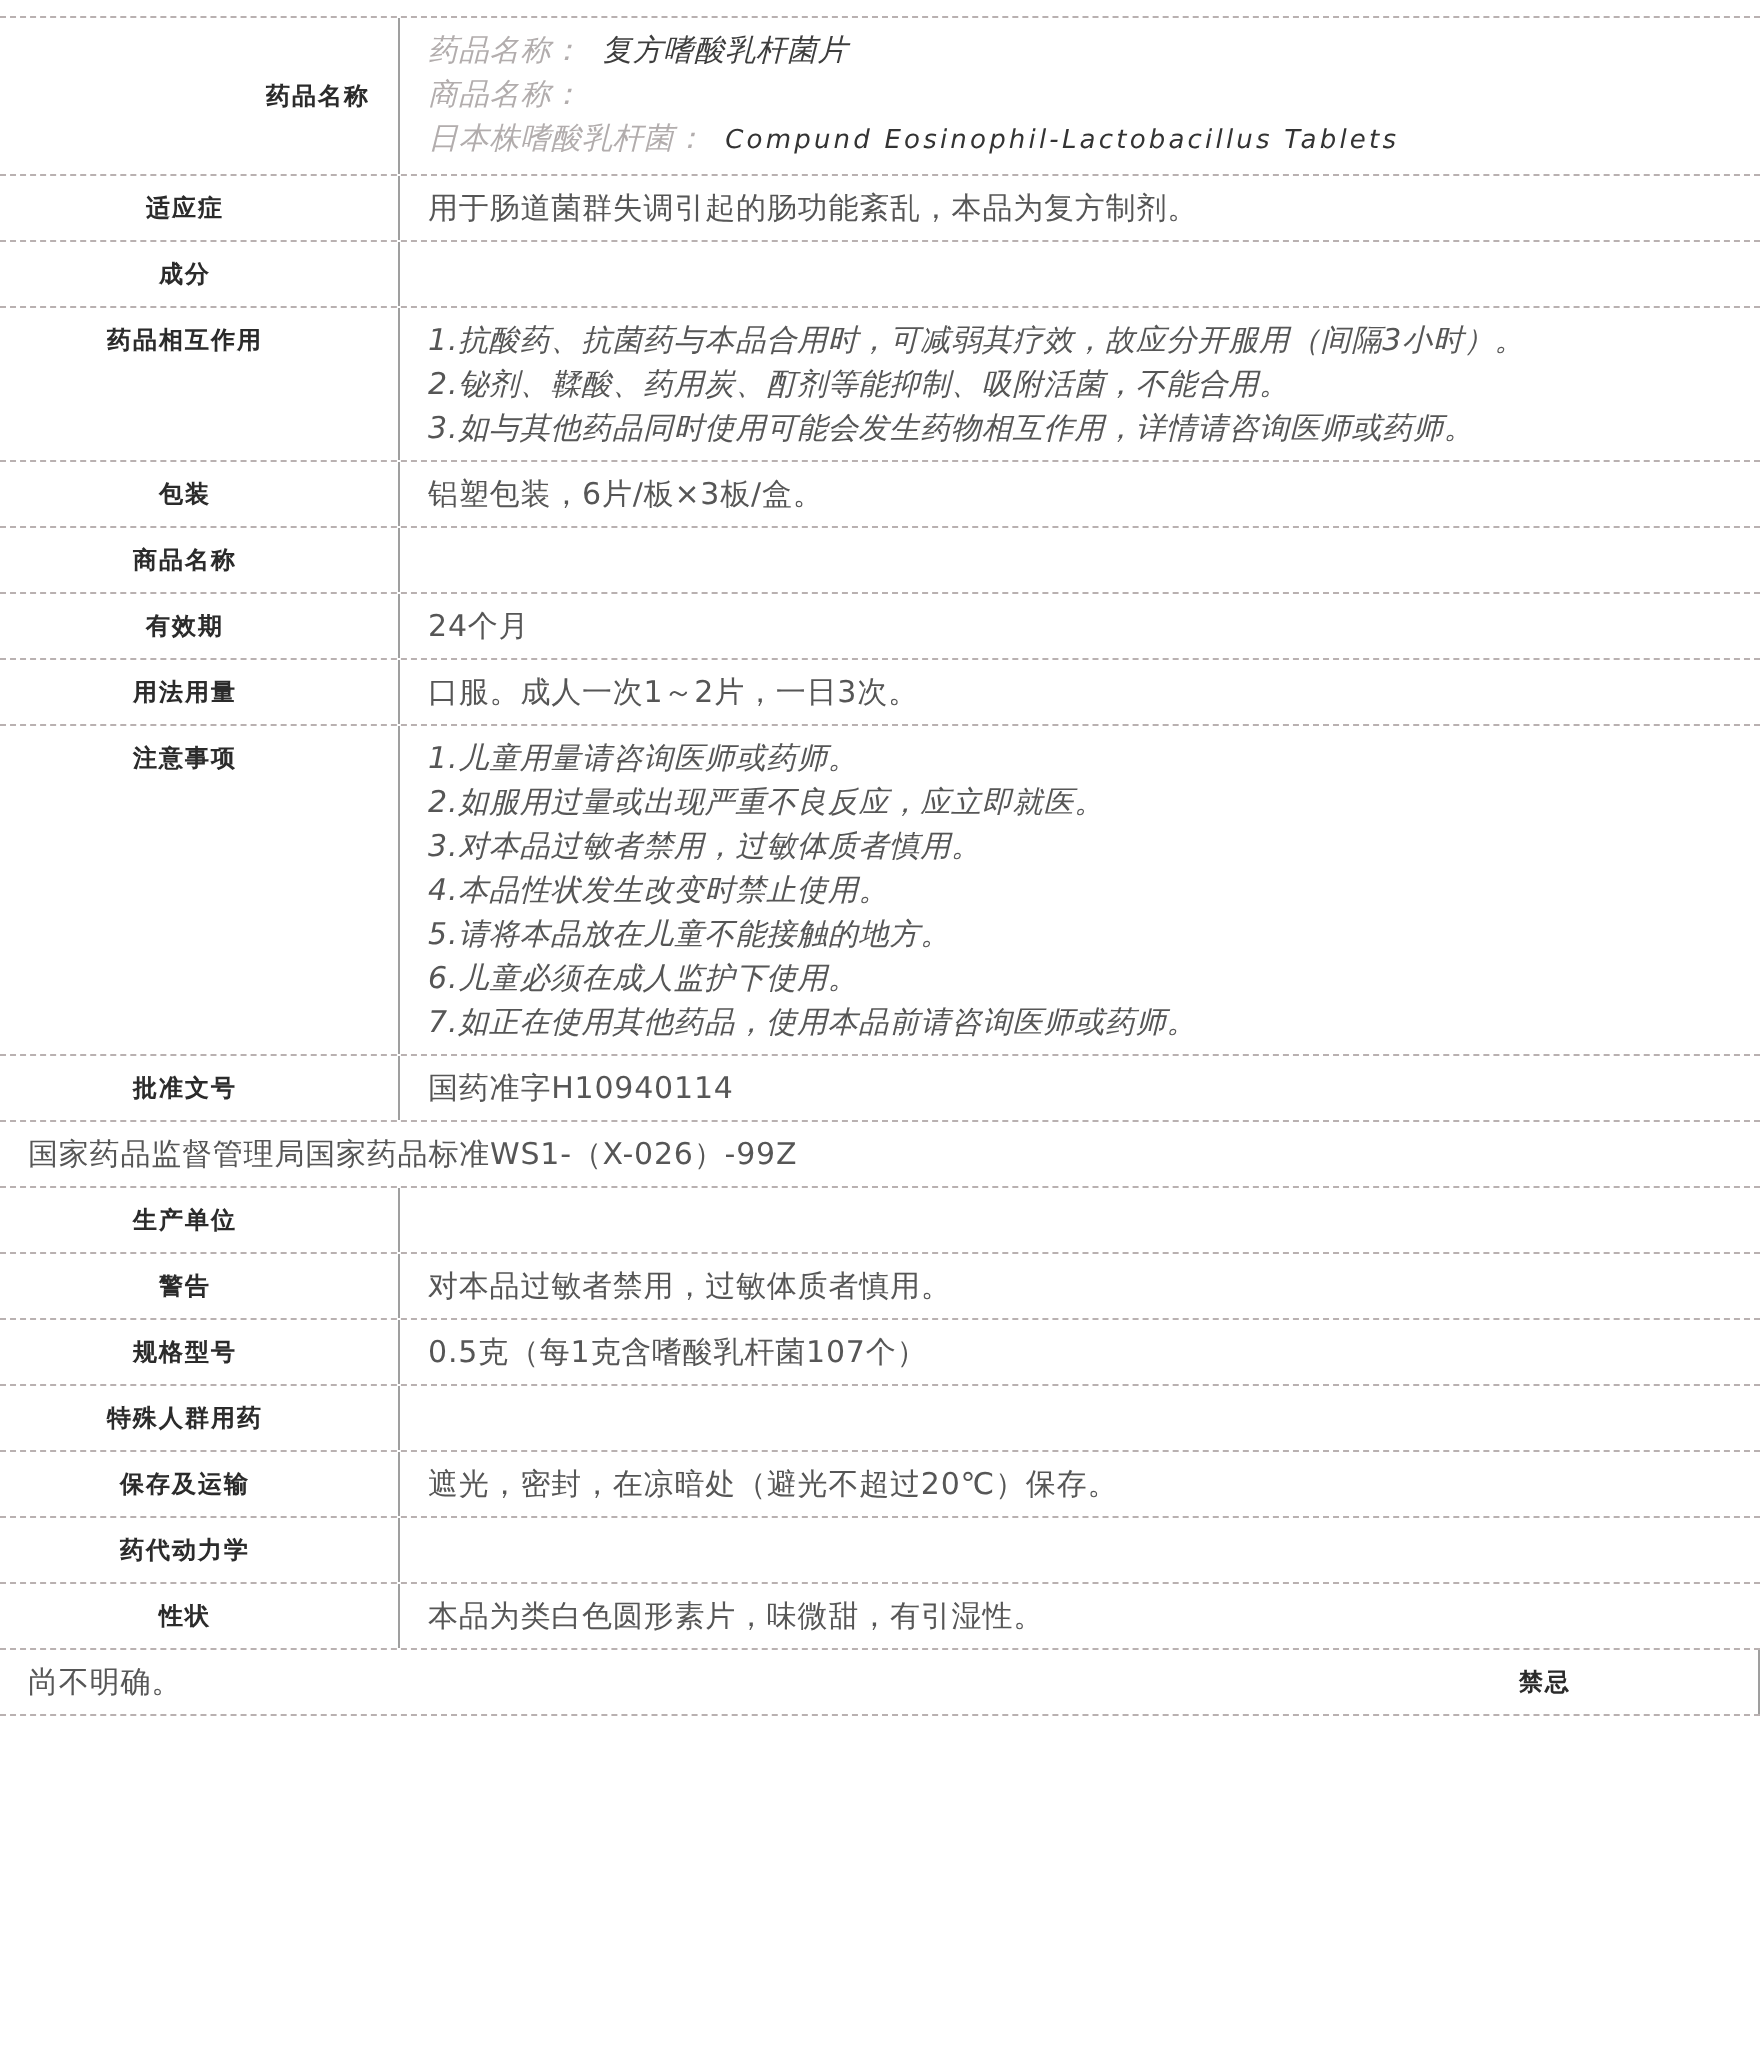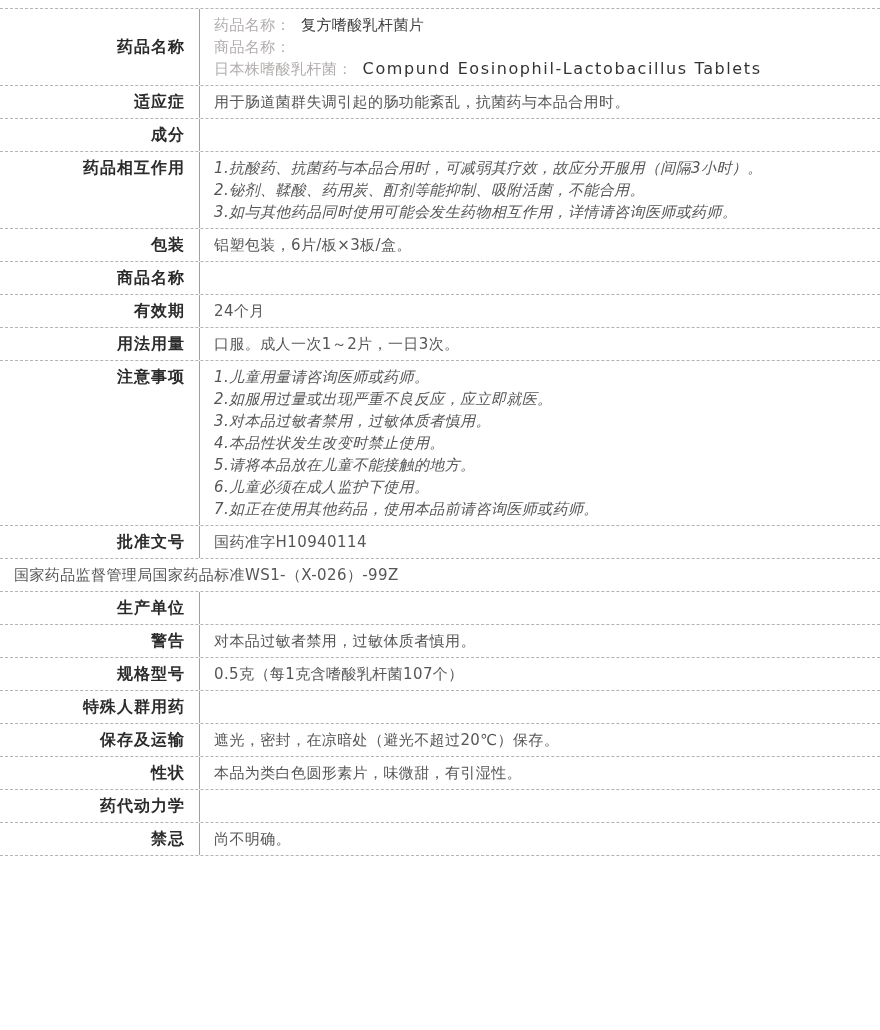--- a/index.html
+++ b/index.html
@@ -24,50 +24,50 @@
     border-bottom: 1px dashed #b9b1b1;
     background: #ffffff;
   }
   .cell {
     box-sizing: border-box;
   }
   .label-cell {
     width: 200px;
     flex: 0 0 200px;
     border-right: 1px solid #9f9f9f;
-    text-align: right;
+    text-align: center;
     padding: 5px 14px 5px 0;
-    font-size: 16px;
+    font-size: 12px;
     font-weight: bold;
     color: #2b2b2b;
     line-height: 22px;
     letter-spacing: 1px;
   }
   .row.v-center .label-cell {
     display: flex;
     align-items: center;
     justify-content: flex-end;
   }
   .content-cell {
     flex: 1 1 auto;
     padding: 5px 16px 5px 14px;
     font-size: 15px;
     color: #565656;
     line-height: 22px;
     letter-spacing: 0.4px;
     min-height: 22px;
   }
   .line { line-height: 22px; font-style: italic; }
-  .pair { line-height: 22px; white-space: nowrap; }
+  .pair { line-height: 22px; white-space: nowrap; font-style: italic; }
   .pk { color: #b2adad; }
   .pv { color: #3d3d3d; margin-left: 10px; }
   .pv.en {
     color: #333333;
     letter-spacing: 1.6px;
-    font-size: 16px;
+    font-size: 13px;
   }
 </style>
 </head>
 <body>
 
 <div class="doc">
 
   <div class="row v-center">
     <div class="cell label-cell">药品名称</div>
     <div class="cell content-cell">
@@ -78,21 +78,21 @@
         <span class="pk">商品名称：</span><span class="pv"></span>
       </div>
       <div class="pair">
         <span class="pk">日本株嗜酸乳杆菌：</span><span class="pv en">Compund Eosinophil-Lactobacillus Tablets</span>
       </div>
     </div>
   </div>
 
   <div class="row">
     <div class="cell label-cell">适应症</div>
-    <div class="cell content-cell">用于肠道菌群失调引起的肠功能紊乱，抗菌药与本品合用时。</div>
+    <div class="cell content-cell">用于肠道菌群失调引起的肠功能紊乱，本品为复方制剂。</div>
   </div>
 
   <div class="row">
     <div class="cell label-cell">成分</div>
   </div>
 
   <div class="row">
     <div class="cell label-cell">药品相互作用</div>
     <div class="cell content-cell">
       <div class="line">1.抗酸药、抗菌药与本品合用时，可减弱其疗效，故应分开服用（间隔3小时）。</div>
@@ -162,27 +162,27 @@
     <div class="cell label-cell">特殊人群用药</div>
     <div class="cell content-cell"></div>
   </div>
 
   <div class="row">
     <div class="cell label-cell">保存及运输</div>
     <div class="cell content-cell">遮光，密封，在凉暗处（避光不超过20℃）保存。</div>
   </div>
 
   <div class="row">
+    <div class="cell label-cell">药代动力学</div>
+    <div class="cell content-cell"></div>
+  </div>
+
+  <div class="row">
     <div class="cell label-cell">性状</div>
     <div class="cell content-cell">本品为类白色圆形素片，味微甜，有引湿性。</div>
   </div>
 
   <div class="row">
-    <div class="cell label-cell">药代动力学</div>
-    <div class="cell content-cell"></div>
-  </div>
-
-  <div class="row">
+    <div class="cell content-cell">尚不明确。</div>
     <div class="cell label-cell">禁忌</div>
-    <div class="cell content-cell">尚不明确。</div>
   </div>
 
 </div>
 
 </body></html>

